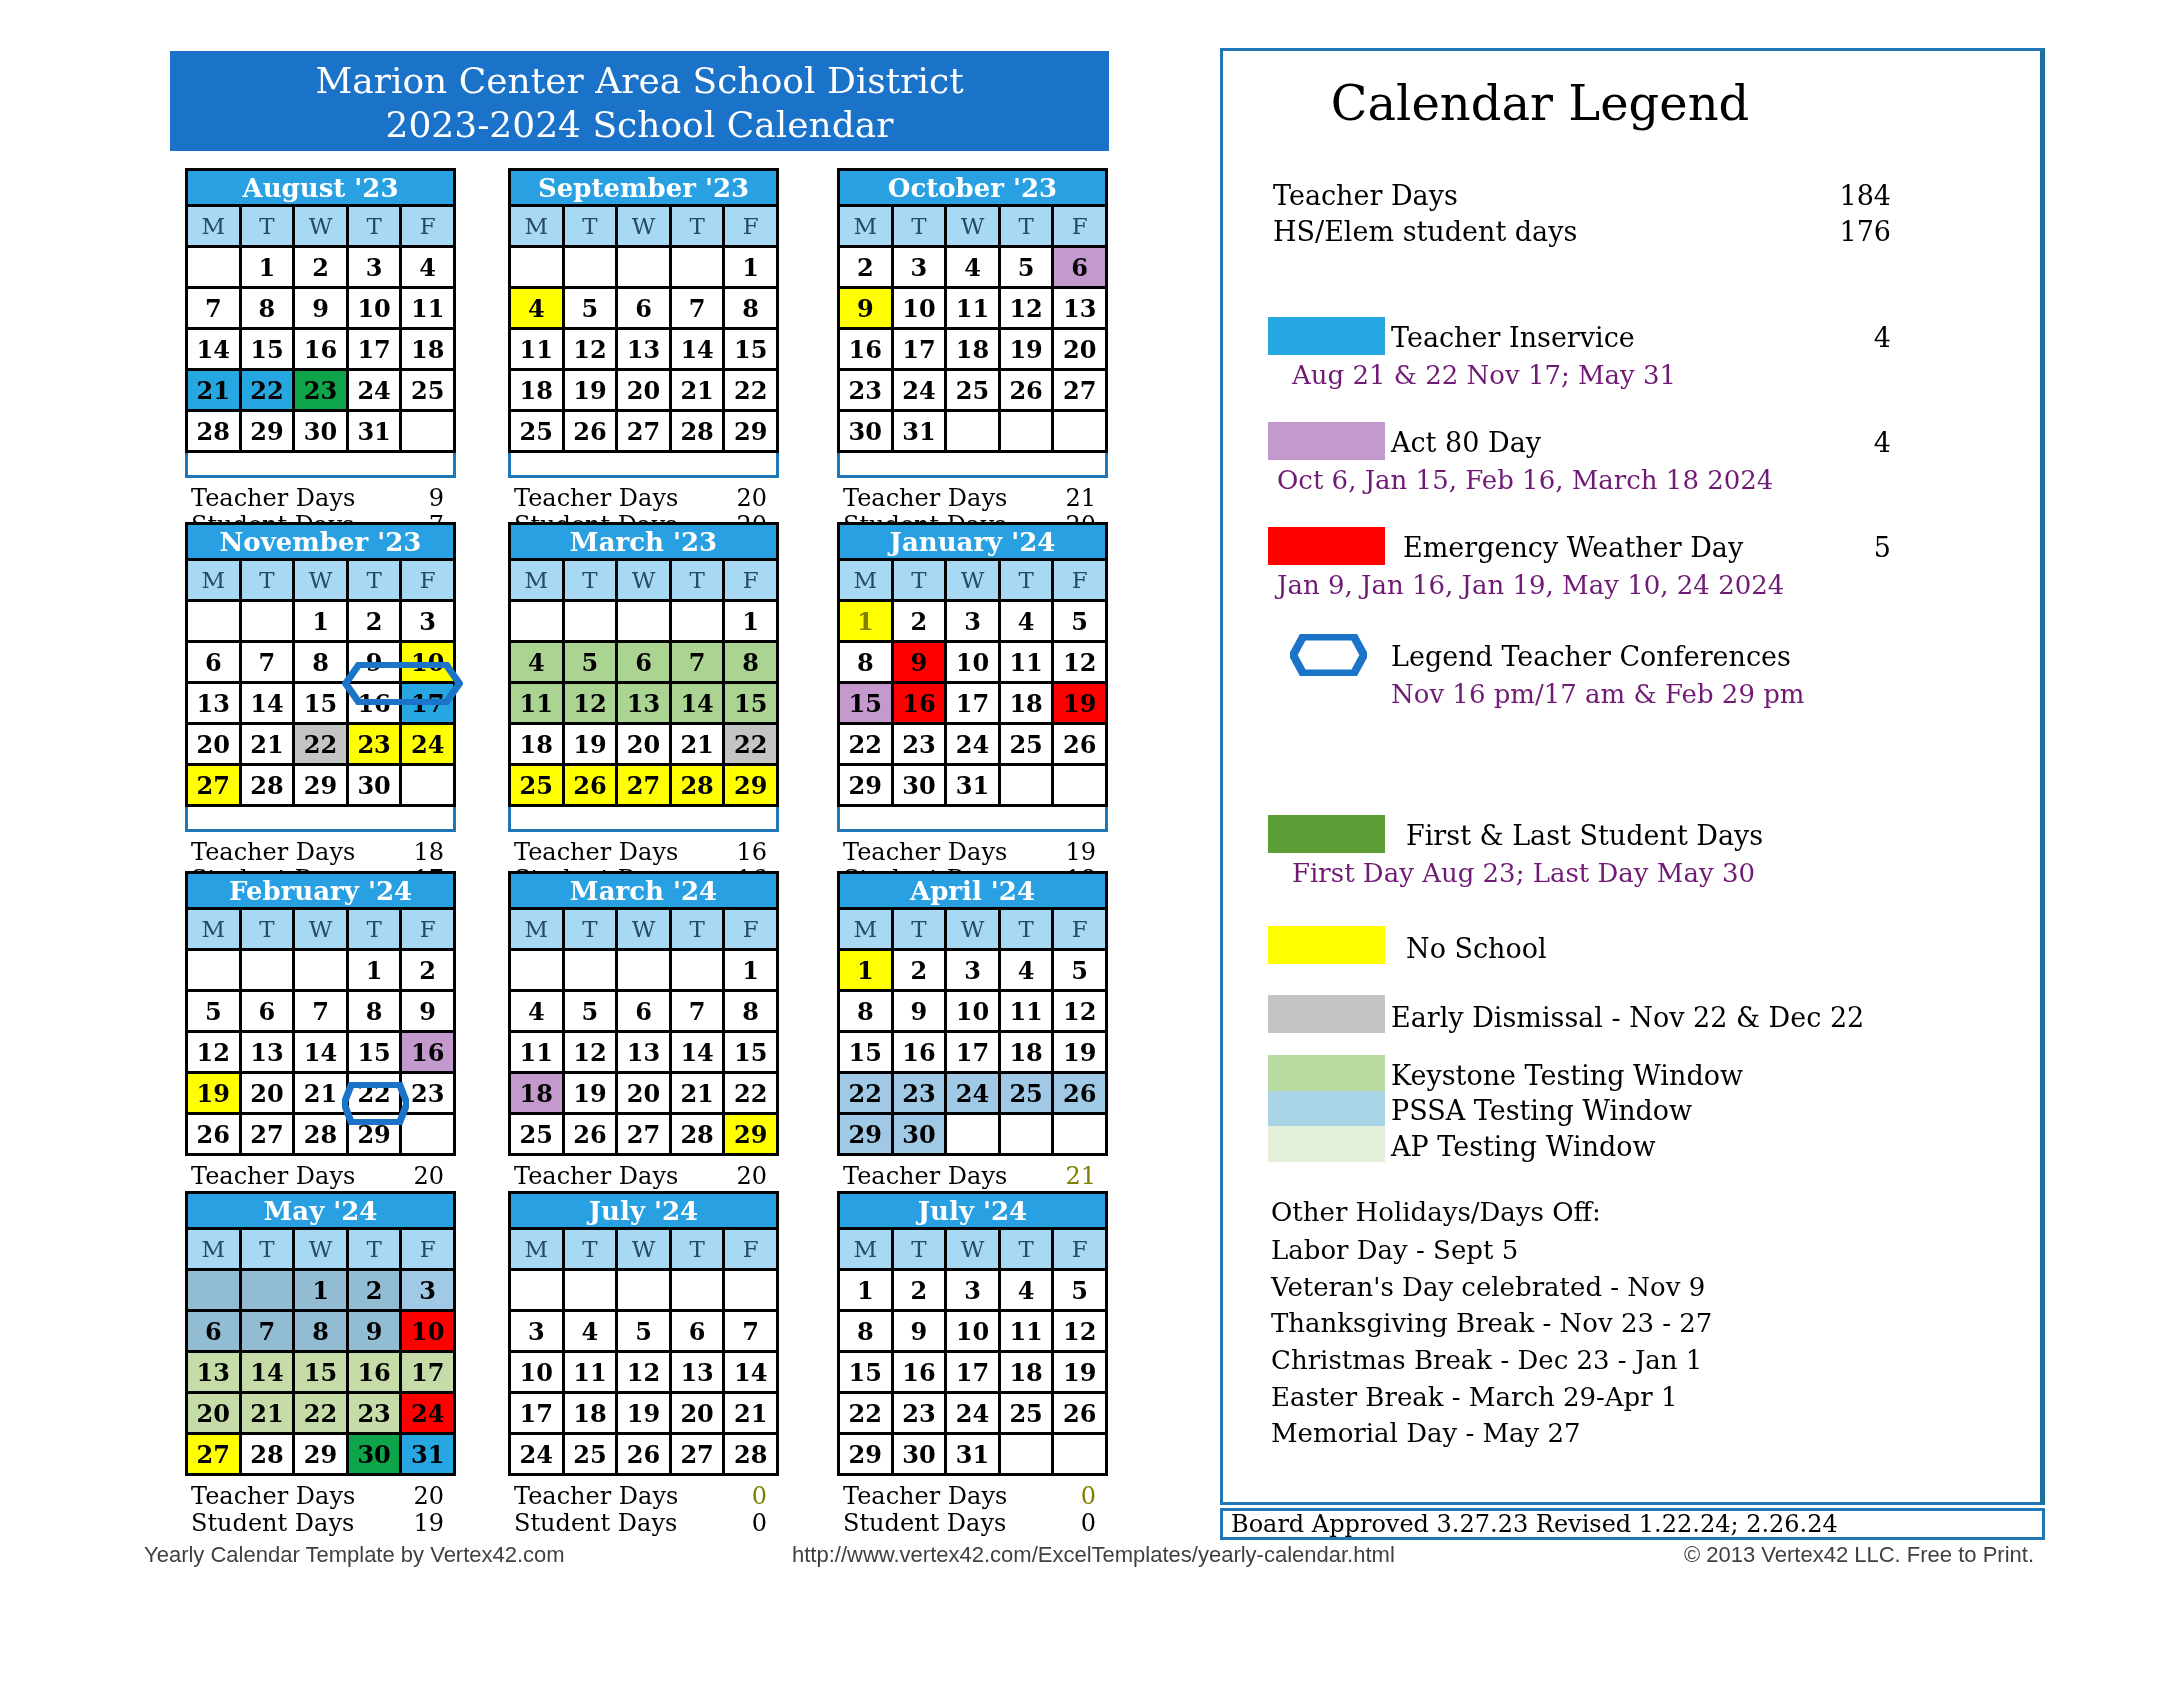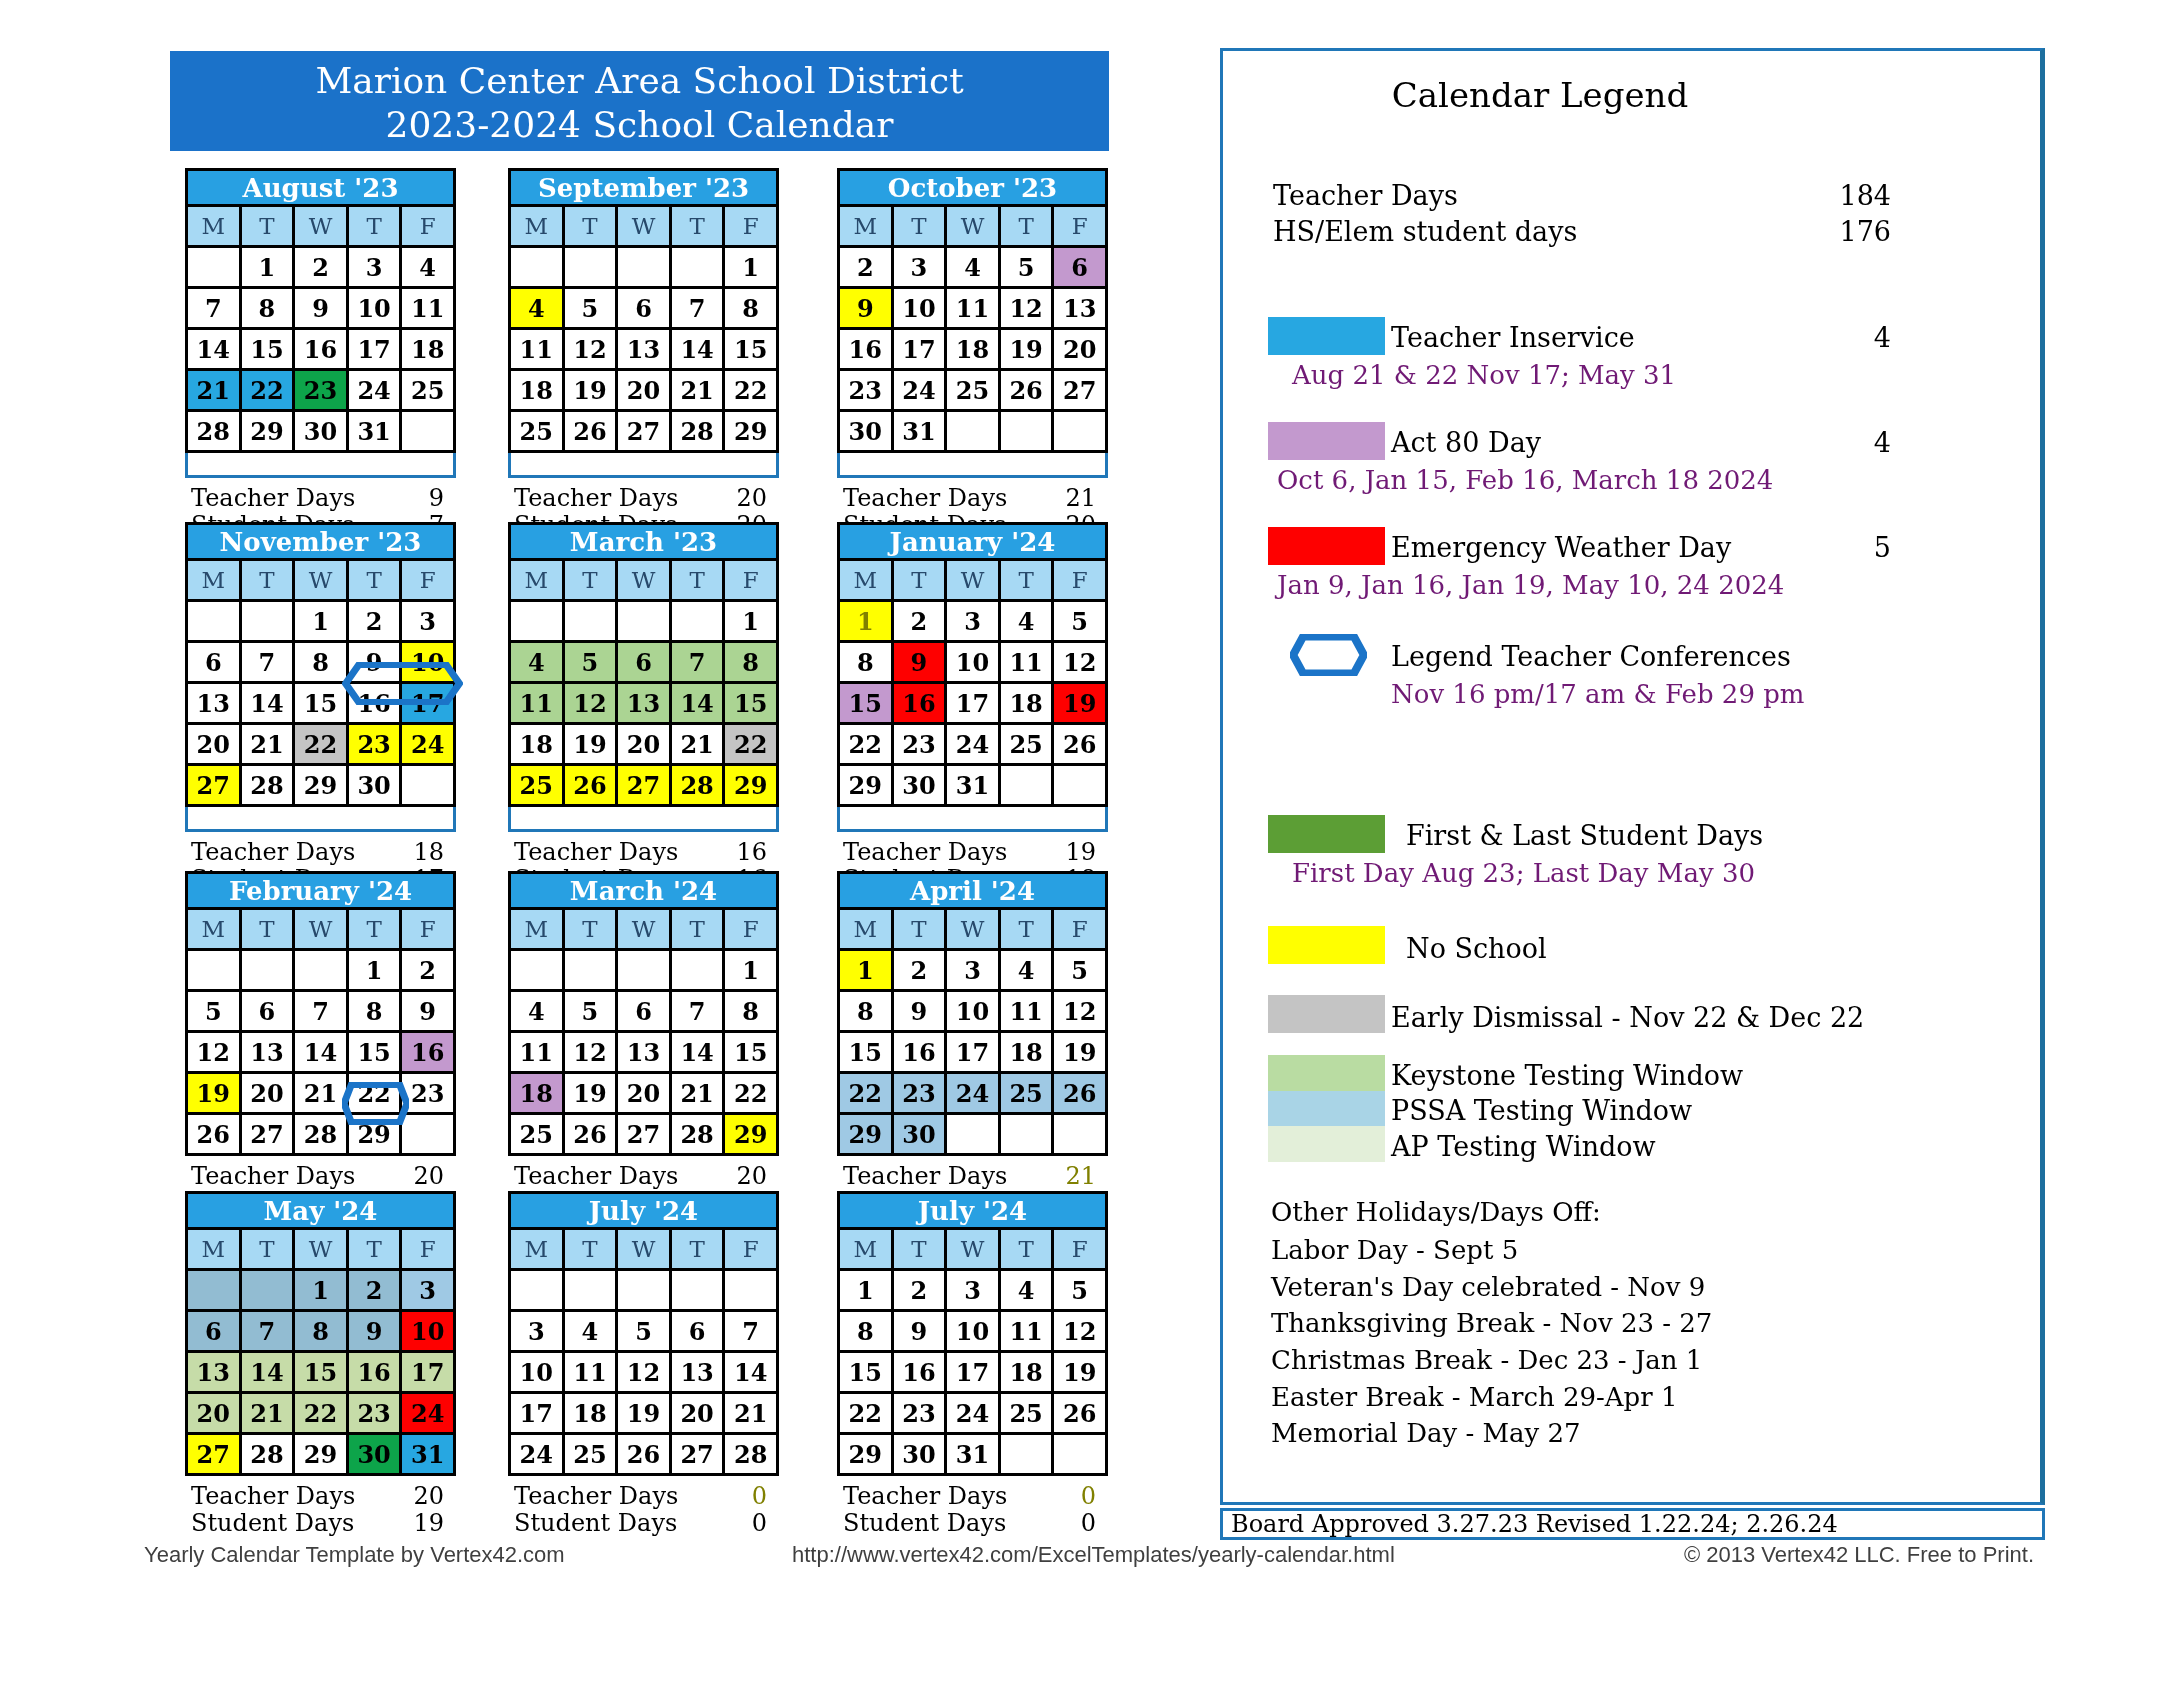--- a/index.html
+++ b/index.html
@@ -24,21 +24,21 @@
          border-left:3px solid var(--bframe);border-right:3px solid var(--bframe);
          border-bottom:3px solid var(--bframe)}
   .mcounts{margin-top:7px;font-size:24px;color:#000}
   .crow{display:flex;justify-content:space-between;padding:0 12px 0 6px;line-height:27px}
   .hexov{position:absolute;pointer-events:none}
 
   .legend{position:absolute;left:1220px;top:48px;width:825px;height:1457px;
           box-sizing:border-box;background:#fff;border:3px solid var(--bframe);
           border-right:5px solid #1d6f9e}
   .legend *{position:absolute}
-  .ltitle{top:24px;left:0;width:634px;text-align:center;font-size:34px;color:#000}
+  .ltitle{top:24px;left:0;width:634px;text-align:center;font-size:48px;color:#000}
   .lrow-label{font-size:27px;color:#000;white-space:nowrap}
   .lnum{left:515px;width:153px;text-align:right;font-size:27px;color:#000}
   .swatch{left:45px;width:117px;height:38px}
   .swsm{left:45px;width:117px;height:36px}
   .ldates{left:69px;font-size:26px;color:#701a75;white-space:nowrap}
   .litem{left:48px;font-size:26px;color:#000;white-space:nowrap}
   .lhex{left:67px;width:77px;height:42px}
 
   .board{position:absolute;left:1220px;top:1508px;width:825px;height:32px;
          box-sizing:border-box;border:3px solid var(--bframe);background:#fff;
@@ -793,21 +793,21 @@
   <span class="lrow-label" style="left:168px;top:271px">Teacher Inservice</span>
   <span class="lnum" style="top:271px">4</span>
   <span class="ldates" style="top:309px">Aug 21 &amp; 22 Nov 17; May 31</span>
 
   <span class="swatch" style="top: 371px; background: rgb(195, 153, 206);"></span>
   <span class="lrow-label" style="left:168px;top:376px">Act 80 Day</span>
   <span class="lnum" style="top:376px">4</span>
   <span class="ldates" style="left:54px;top:414px">Oct 6, Jan 15, Feb 16, March 18 2024</span>
 
   <span class="swatch" style="top: 476px; background: rgb(254, 0, 0);"></span>
-  <span class="lrow-label" style="left:168px;top:481px">Emergency Weather Day</span>
+  <span class="lrow-label" style="left:180px;top:481px">Emergency Weather Day</span>
   <span class="lnum" style="top:481px">5</span>
   <span class="ldates" style="left:54px;top:519px">Jan 9, Jan 16,  Jan 19, May 10, 24 2024</span>
 
   <svg class="lhex" style="top:583px" viewBox="0 0 100 100" preserveAspectRatio="none">
     <polygon points="4,50 17,6 83,6 96,50 83,94 17,94" fill="none" stroke="#1b74c8" stroke-width="8" vector-effect="non-scaling-stroke"></polygon>
   </svg>
   <span class="lrow-label" style="left:168px;top:590px">Legend Teacher Conferences</span>
   <span class="ldates" style="left:168px;top:628px">Nov 16 pm/17 am &amp; Feb 29 pm</span>
 
   <span class="swatch" style="top: 764px; background: rgb(92, 158, 53);"></span>

